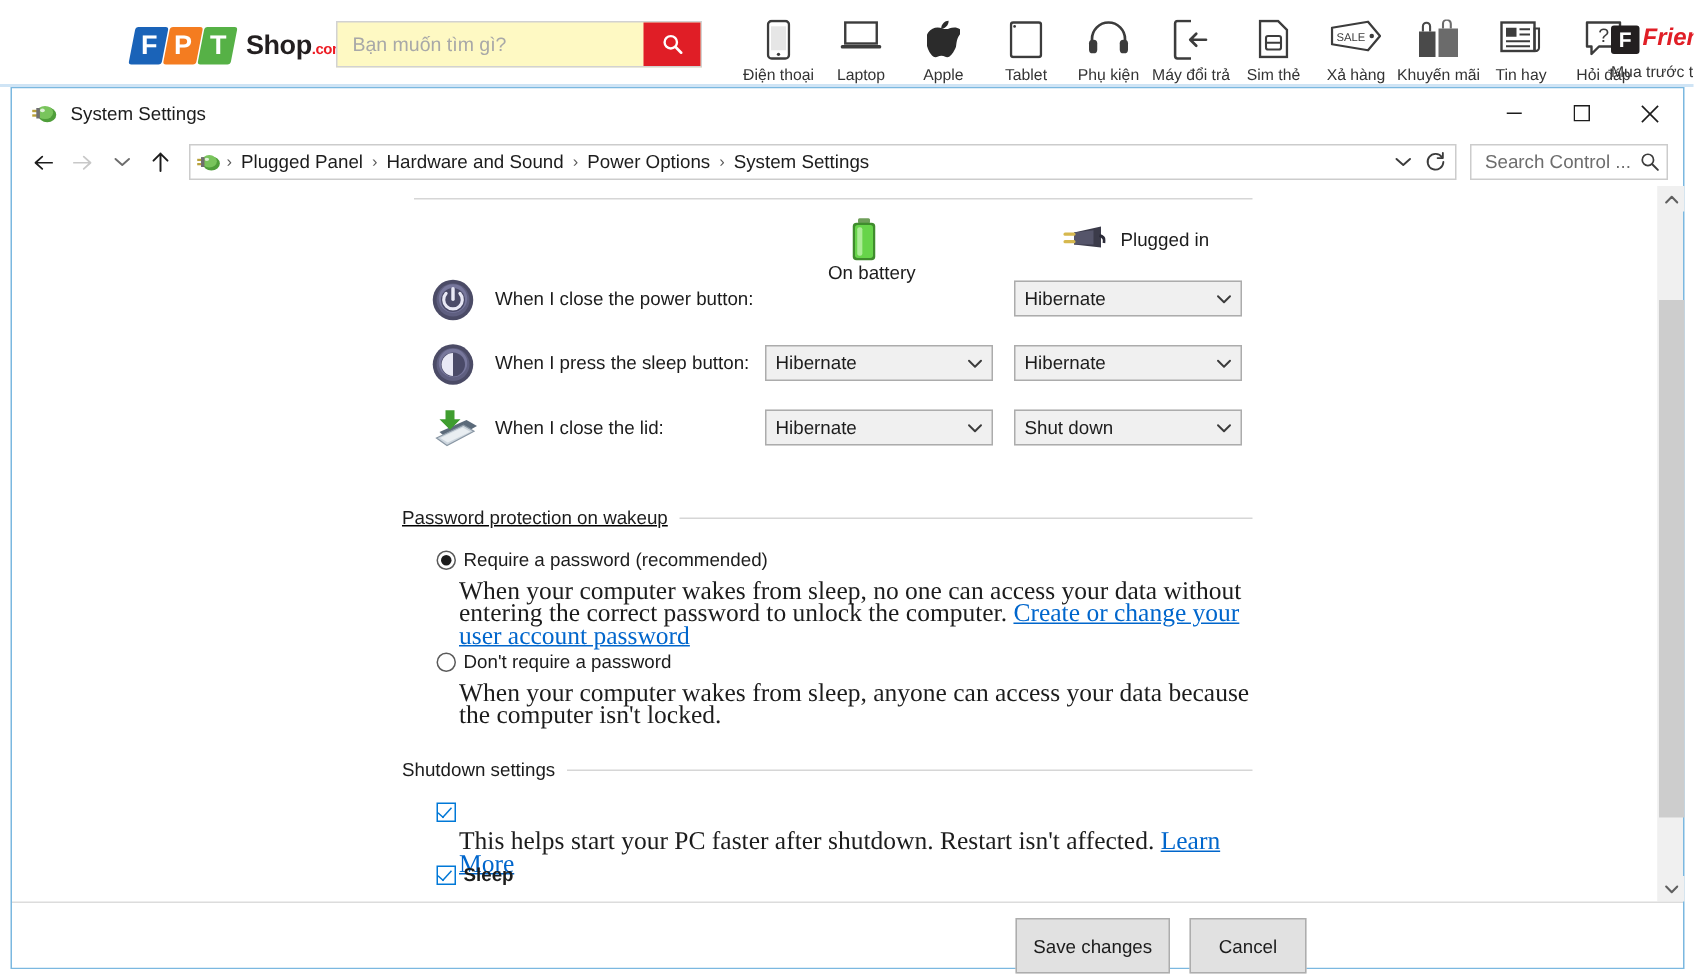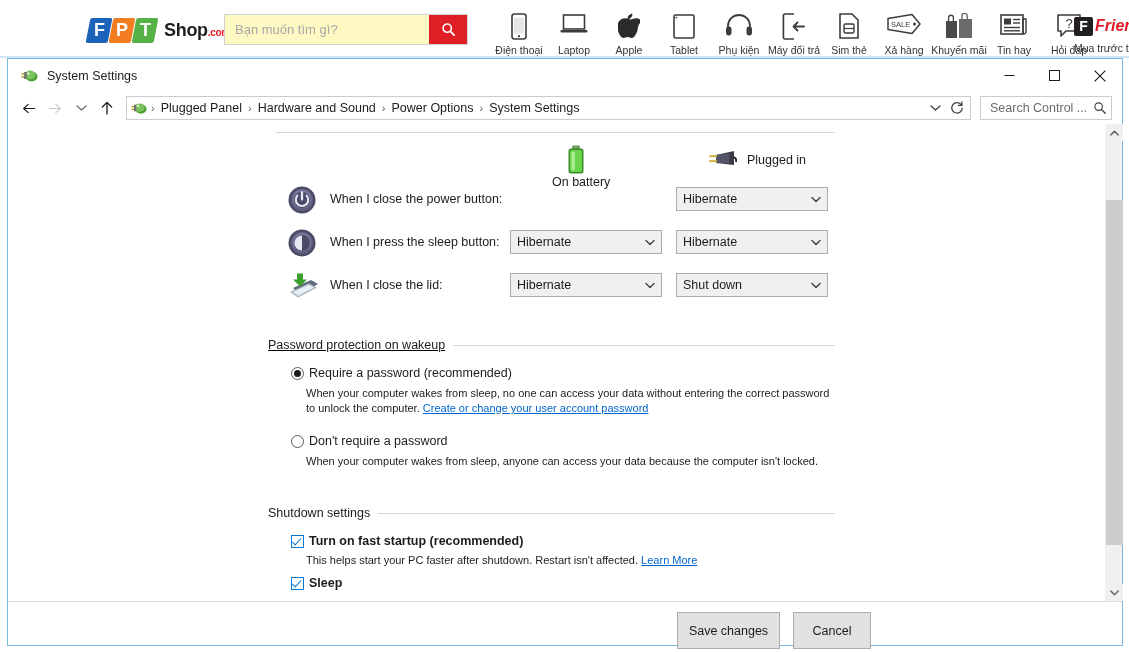--- a/index.html
+++ b/index.html
@@ -230,23 +230,23 @@
     content: ''; position: absolute; left: 2px; top: 0px;
     width: 4px; height: 8px; border: solid #0078d7;
     border-width: 0 1.6px 1.6px 0; transform: rotate(42deg);
   }
   .opt-title {
     position: absolute; left: 301px; font-size: 12.5px; color: #1c1c1c;
     white-space: nowrap; font-family: "Liberation Sans", sans-serif;
   }
   .opt-title.bold { font-weight: bold; }
   .opt-desc {
-    position: absolute; left: 298px; font-size: 11px; color: #1c1c1c;
+    position: absolute; left: 298px; font-size: 17px; color: #1c1c1c;
     line-height: 15px; width: 530px;
-    font-family: Liberation Sans, sans-serif;
+    font-family: Liberation Serif, serif;
   }
   .ilink { color: #0066cc; text-decoration: underline; cursor: pointer; }
 
   
   #vscroll {
     width: 17px; background: #f0f0f0; position: relative; flex: 0 0 auto;
     border-left: 1px solid #f0f0f0;
   }
   .sb-arrow {
     position: absolute; left: 0; width: 17px; height: 17px;
@@ -667,21 +667,20 @@
           <div class="opt-desc" style="top:20px;">When your computer wakes from sleep, anyone can access your data because the computer isn't locked.</div>
         </div>
 
         <div class="section-head" style="margin-top:10px;">
           <span class="sh-label">Shutdown settings</span>
           <span class="sh-rule"></span>
         </div>
 
         <div class="opt-row" style="height:42px; margin-top:14px;">
           <div class="cbox checked" style="top:1px;"></div>
-          <div class="opt-title bold" style="top:0px;">Turn on fast startup (recommended)</div>
           <div class="opt-desc" style="top:19px;"><span>This helps start your PC faster after shutdown. Restart isn't affected. </span><span class="ilink">Learn More</span></div>
         </div>
 
         <div class="opt-row" style="height:39px;">
           <div class="cbox checked" style="top:1px;"></div>
           <div class="opt-title bold" style="top:0px;">Sleep</div>
 
         </div>
 
       </div>

